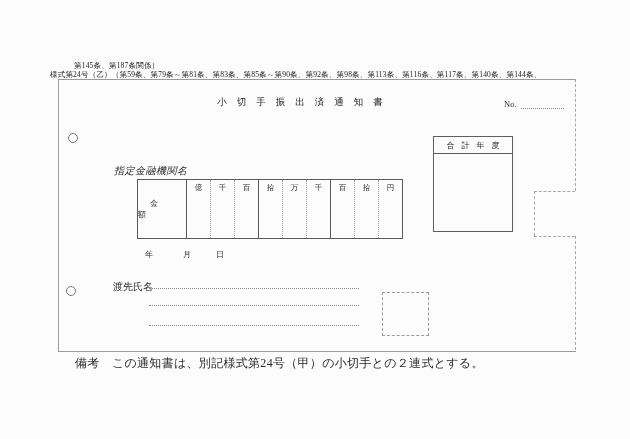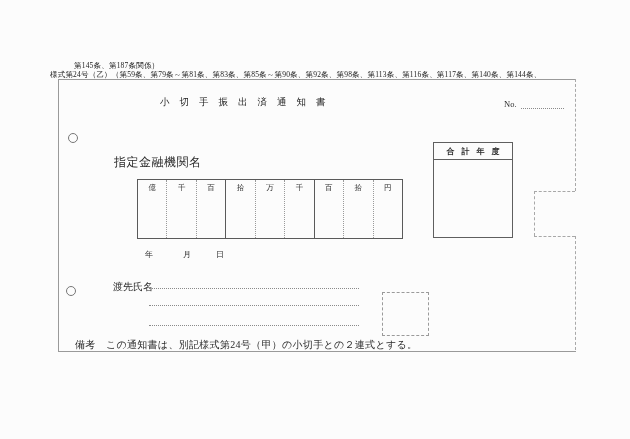--- a/index.html
+++ b/index.html
@@ -13,56 +13,56 @@
   .form-ref{font-size:7.5px;letter-spacing:.2px;white-space:nowrap;color:#222;}
   
   .sheet{
     left:58px;top:79px;width:517px;height:271px;
     border-top:1px solid #9a9a9a;border-left:1px solid #9a9a9a;border-bottom:1px solid #9a9a9a;
     background:transparent;
   }
   .perf-v{border-left:1px dashed #a8a8a8;width:0;}
   .perf-h{border-top:1px dashed #a8a8a8;height:0;}
   .title{
-    left:160px;top:96px;width:290px;text-align:left;
+    left:160px;top:96px;width:290px;text-align:center;
     font-size:9.5px;letter-spacing:10px;white-space:nowrap;color:#222;
   }
   .no-label{left:504px;top:99px;font-size:8.5px;text-align:center;}
   .no-line{left:521px;top:100px;width:43px;height:8px;border-bottom:1px dotted #8a8a8a;}
   .ring{width:8px;height:8px;border:1px solid #777;border-radius:50%;background:transparent;}
-  .bank-label{left:114px;top:154px;font-size:12px;letter-spacing:.5px;}
+  .bank-label{left:114px;top:164px;font-size:10px;letter-spacing:.5px;font-style:italic;}
   
   .amt-table{left:137px;top:179px;width:264px;height:58px;border:1px solid #5a5a5a;display:flex;}
   .amt-label-cell{
     width:48px;border-right:1px solid #5a5a5a;display:flex;align-items:center;justify-content:center;
     font-size:8px;letter-spacing:12px;text-indent:12px;
   }
   .digit-cols{flex:1;display:flex;}
   .dcol{flex:1;text-align:center;font-size:7.5px;padding-top:3px;border-right:1px dotted #9a9a9a;}
   .dcol.group-end{border-right:1px solid #5a5a5a;}
   .dcol.last{border-right:none;}
   
-  .fiscal-box{left:433px;top:142px;width:78px;height:94px;border:1px solid #5f5f5f;font-weight:bold;}
+  .fiscal-box{left:433px;top:136px;width:78px;height:94px;border:1px solid #5f5f5f;}
   .fiscal-head{
     height:16px;border-bottom:1px solid #5f5f5f;text-align:center;
     font-size:8px;letter-spacing:7px;text-indent:7px;line-height:17px;white-space:nowrap;
   }
   .fiscal-body{font-size:8px;padding:4px 0 0 5px;letter-spacing:.5px;}
   
   .date-row{left:145px;top:249px;font-size:8px;}
   .date-row span{position:absolute;top:0;}
   .d-year{left:0;}
   .d-month{left:38px;}
   .d-day{left:71px;}
   
   .payee-label{left:113px;top:280px;font-size:10px;}
   .dotline{height:0;border-bottom:1px dotted #8a8a8a;}
   .dash-box{left:382px;top:292px;width:45px;height:42px;border:1px dashed #9a9a9a;}
   
-  .remarks{left:75px;top:338px;font-size:10px;letter-spacing:.3px;white-space:nowrap;}
+  .remarks{left:75px;top:355px;font-size:12px;letter-spacing:.3px;white-space:nowrap;}
 </style>
 </head>
 <body>
 
 <div class="abs form-ref" style="left:50px;top:51px;margin-top:19px;">様式第24号（乙）（第59条、第79条～第81条、第83条、第85条～第90条、第92条、第98条、第113条、第116条、第117条、第140条、第144条、</div>
 <div class="abs form-ref" style="left:74px;top:61px;text-align:right;">第145条、第187条関係）</div>
 
 <div class="abs sheet"></div>
 
 <div class="abs perf-v" style="left:575px;top:79px;height:112px;"></div>
@@ -75,20 +75,21 @@
 
 <div class="abs no-label">No.</div>
 <div class="abs no-line"></div>
 
 <div class="abs ring" style="left:68px;top:133px;"></div>
 <div class="abs ring" style="left:66px;top:286px;"></div>
 
 <div class="abs bank-label">指定金融機関名</div>
 
 <div class="abs amt-table">
+  <div class="amt-label-cell">金額</div>
   <div class="digit-cols">
     <div class="dcol">億</div>
     <div class="dcol">千</div>
     <div class="dcol group-end">百</div>
     <div class="dcol">拾</div>
     <div class="dcol">万</div>
     <div class="dcol group-end">千</div>
     <div class="dcol">百</div>
     <div class="dcol">拾</div>
     <div class="dcol last">円</div>

